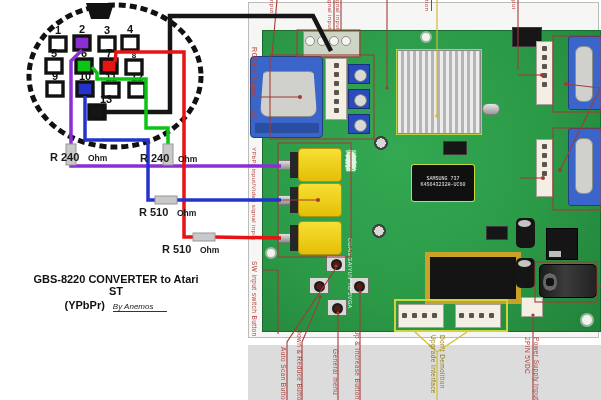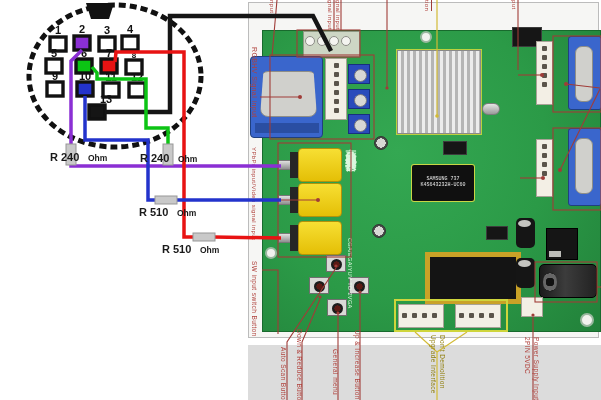--- a/index.html
+++ b/index.html
@@ -302,15 +302,20 @@
       <text x="140" y="162" font-size="11">R 240</text>
       <text x="178" y="162" font-size="8.5">Ohm</text>
       <text x="139" y="216" font-size="11">R 510</text>
       <text x="177" y="216" font-size="8.5">Ohm</text>
       <text x="162" y="253" font-size="11">R 510</text>
       <text x="200" y="253" font-size="8.5">Ohm</text>
     </g>
   </svg>
 
   <div id="title-block">
+    <div id="title-line1">GBS-8220 CONVERTER to Atari ST</div>
+    <div id="title-line2">
+      <span id="title-ypbpr">(YPbPr)</span>
+      <span id="title-credit">By Anemos</span>
+    </div>
   </div>
 
 </div>
 
 </body></html>

